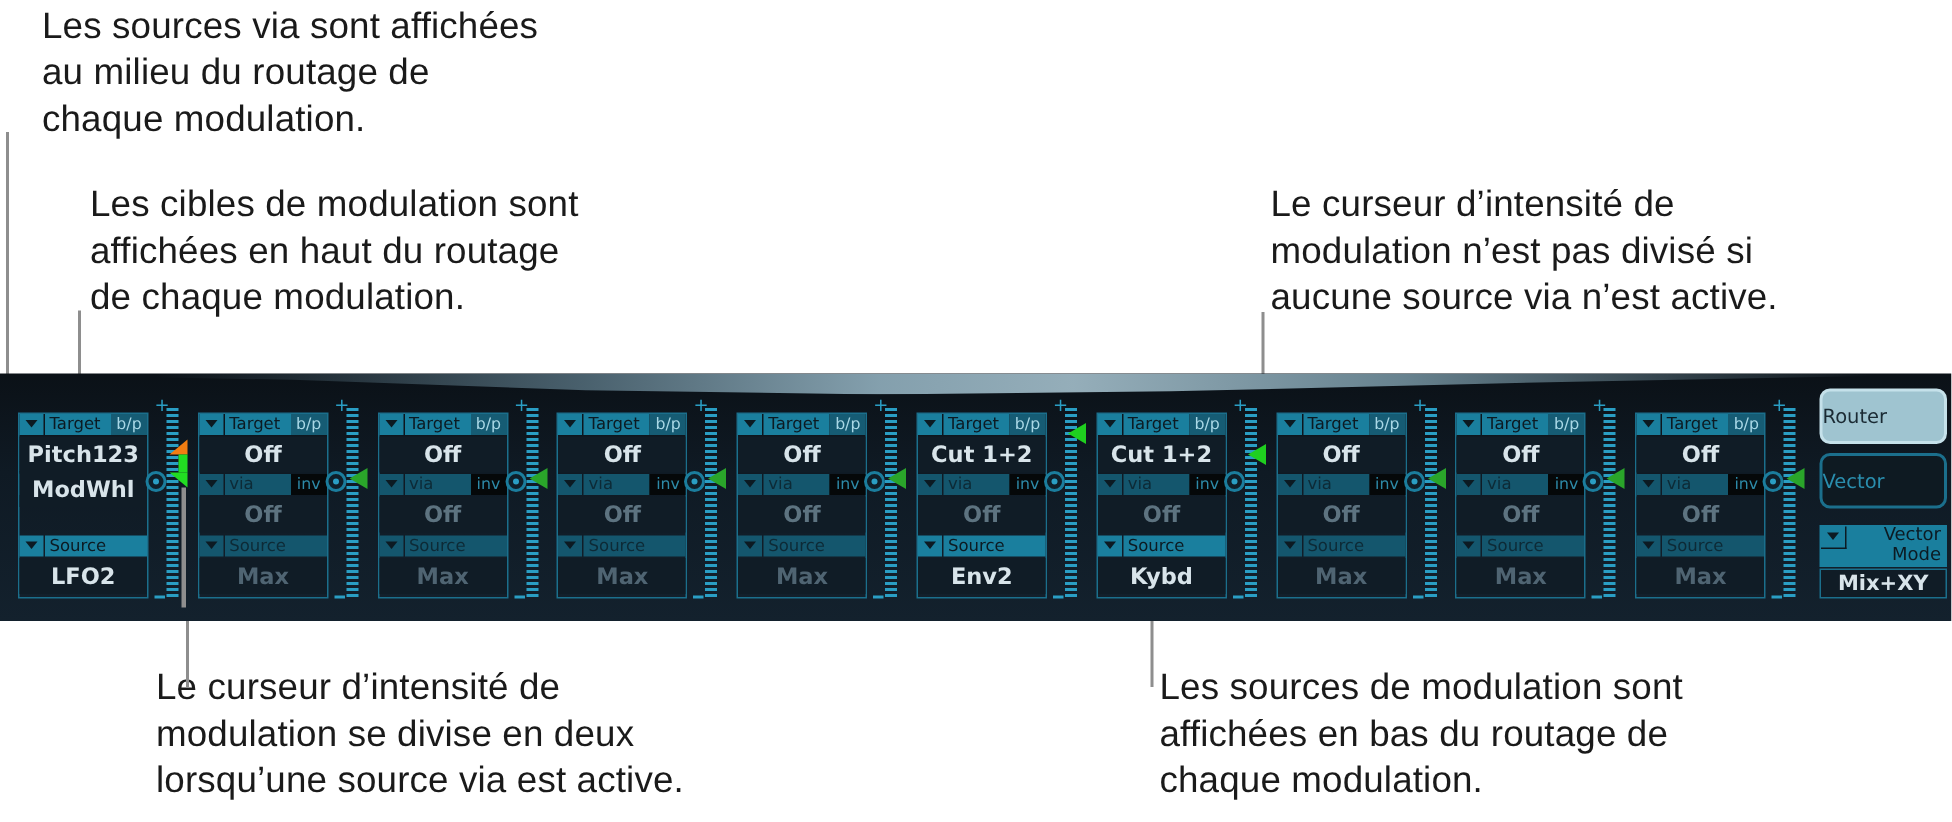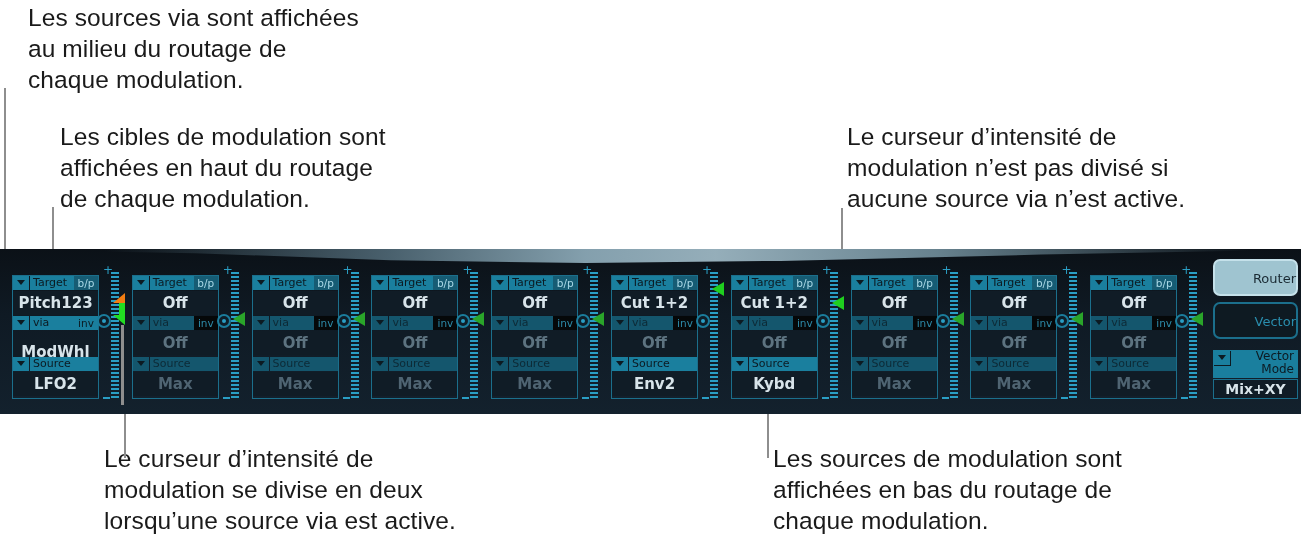--- a/index.html
+++ b/index.html
@@ -38,21 +38,21 @@
           background:repeating-linear-gradient(180deg, #2a9ec4 0 2px, transparent 2px 4px); }
   .slider .knob { position:absolute; left:-6px; width:10px; height:10px; border-radius:50%; border:2px solid #1b7d9d; background:#0f1f2a; }
   .slider .knob::after { content:""; position:absolute; left:3px; top:3px; width:4px; height:4px; border-radius:50%; background:#2a9ec4; }
   .arrow { position:absolute; left:10px; width:0; height:0; border-top:7px solid transparent; border-bottom:7px solid transparent; border-right:12px solid #1fcf1f; }
   .arrow.dim { border-right-color:#2aa52a; }
   .arrow-orange { position:absolute; left:10px; width:0; height:0; border-left:12px solid transparent; border-bottom:10px solid #f27d12; }
   .arrow-green-up { position:absolute; left:10px; width:0; height:0; border-left:12px solid transparent; border-top:10px solid #22dd22; }
   .green-bar { position:absolute; left:16px; width:6px; background:#22dd22; }
 
   .btn { position:absolute; left:1213px; width:85px; height:37px; border-radius:7px; box-sizing:border-box;
-         font-family:"DejaVu Sans", sans-serif; font-size:13px; text-align:right; line-height:35px; }
+         font-family:"DejaVu Sans", sans-serif; font-size:13px; text-align:left; line-height:35px; }
   .btn.router { top:10px; background:#9fc4d0; color:#1a2a33; border:2px solid #c5e1ea; }
   .btn.vector { top:53px; background:#0e1a22; color:#2a8eae; border:2px solid #1b6f8c; }
   .vmode { position:absolute; left:1213px; top:101px; width:85px; height:48px; font-family:"DejaVu Sans",sans-serif; }
   .vmode .head { position:absolute; left:0; top:0; width:85px; height:28px; background:#1a7f9e; }
   .vmode .dd2 { position:absolute; left:1px; top:1px; width:16px; height:14px; background:#1a7f9e; border-right:1px solid #0c1a22; border-bottom:1px solid #0c1a22; }
   .vmode .dd2::after { content:""; position:absolute; left:4px; top:4px; border-left:4px solid transparent; border-right:4px solid transparent; border-top:5px solid #0c1a22; }
   .vmode .t { position:absolute; right:4px; top:0; font-size:12px; line-height:13px; color:#0c1a22; text-align:right; }
   .vmode .v { position:absolute; left:0; top:29px; width:83px; height:18px; border:1px solid #1b6f8c; background:#101c26; color:#d8e4ea;
               font-size:14px; font-weight:bold; text-align:center; line-height:18px; }
 </style>
@@ -91,21 +91,21 @@
           <div class="dd"></div>
           <div class="lbl">Target</div>
           <div class="tag">b/p</div>
         </div>
         <div class="val" style="top:15px">Pitch123</div>
         <div class="row-hdr" style="top:40px">
           <div class="dd"></div>
           <div class="lbl">via</div>
           <div class="tag inv on">inv</div>
         </div>
-        <div class="val" style="top:64px">ModWhl</div>
+        <div class="val" style="top:38px">ModWhl</div>
         <div class="row-hdr" style="top:81px">
           <div class="dd"></div>
           <div class="lbl">Source</div>
         </div>
         <div class="val src on" style="top:96px">LFO2</div>
       </div>
       <div class="slider" style="left: 103px;">
         <span class="plus">+</span>
         <div class="ticks"></div>
         <div class="minus"></div>

